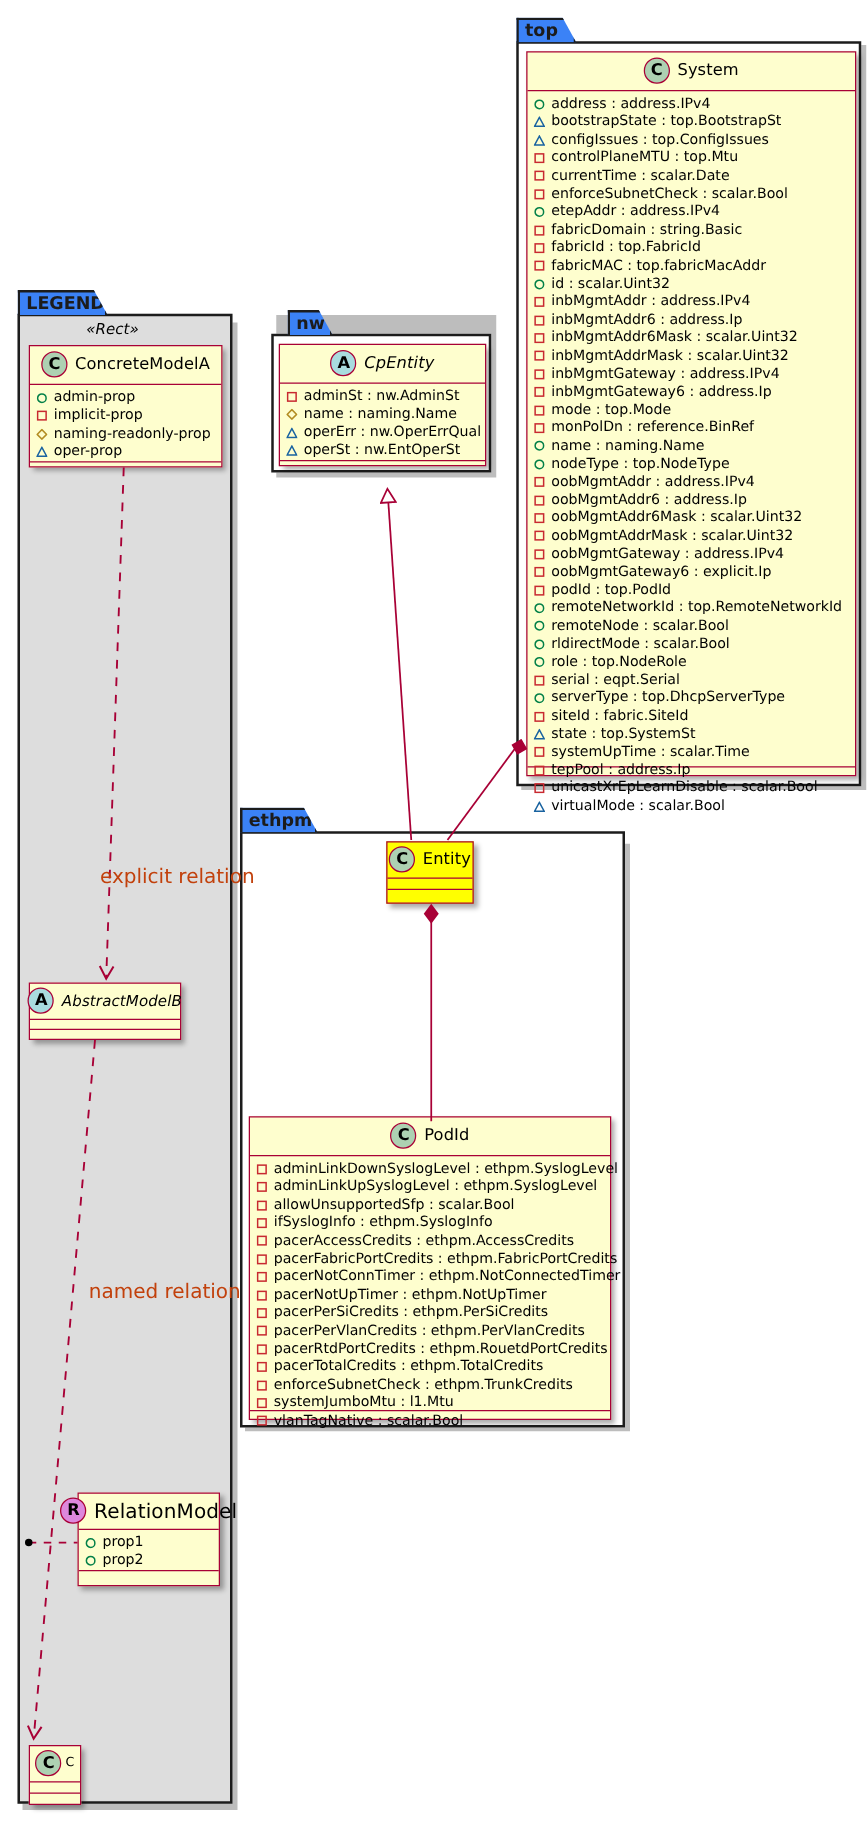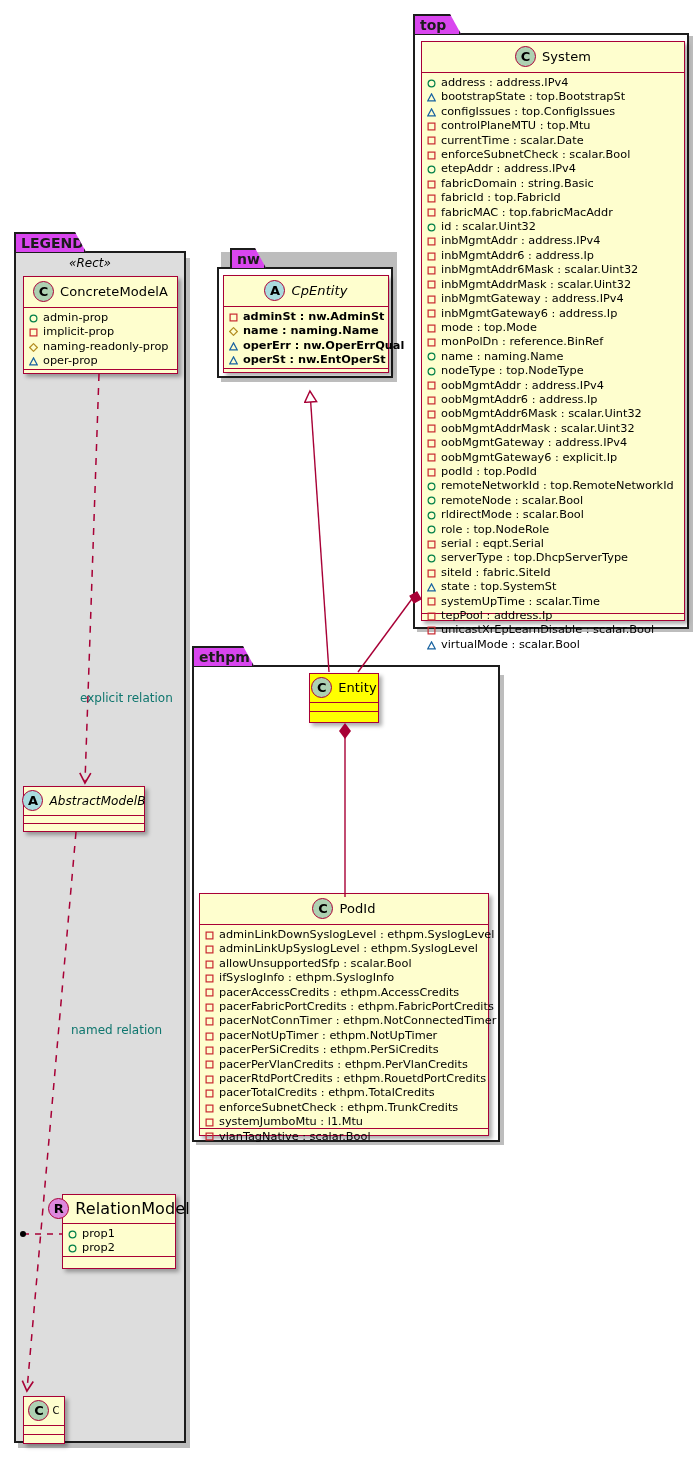--- a/index.html
+++ b/index.html
@@ -37,21 +37,21 @@
     border: 2px solid #1c1c1c;
     background: #ffffff;
     z-index: 1;
   }
   .pkg.shaded { background: #dddddd; }
   .pkg-tab {
     position: absolute;
     box-sizing: border-box;
     border: 2px solid #1c1c1c;
     border-bottom: none;
-    background: #d946ef;
+    background: #3b82f6;
     font-size: 14px;
     font-weight: bold;
     color: #1c1c1c;
     line-height: 19px;
     padding-left: 5px;
     z-index: 2;
     clip-path: polygon(0 0, calc(100% - 11px) 0, 100% 100%, 0 100%);
   }
   .pkg-shadow {
     position: absolute;
@@ -129,22 +129,22 @@
     font-size: 12px;
     font-style: italic;
     color: #000000;
     text-align: center;
     z-index: 3;
   }
 
   
   .edge-label {
     position: absolute;
-    font-size: 12px;
-    color: #0f766e;
+    font-size: 16px;
+    color: #c2410c;
     white-space: nowrap;
     z-index: 6;
   }
 </style>
 </head>
 <body>
 
 <div id="canvas">
 
   <div class="pkg-shadow" style="left:417px; top:36px; width:276px; height:596px;"></div>
@@ -448,21 +448,21 @@
         </div>
       </div>
     <div class="cls-methods"></div>
   </div>
 
   <div class="cls" id="cls-cpentity" style="left:223px; top:275px; width:166px; height:98px;">
     <div class="cls-title">
       <span class="badge a">A</span>
       <span class="tname abs">CpEntity</span>
     </div>
-    <div class="cls-attrs" id="attrs-cpentity" style="height:62px;font-weight:bold;">
+    <div class="cls-attrs" id="attrs-cpentity" style="height:62px;">
         <div class="attr">
           <svg class="mk" viewBox="0 0 9 9">
             <rect x="1.1" y="1.1" width="6.8" height="6.8" fill="none" stroke="#C82930" stroke-width="1.2"></rect>
           </svg>
           <span class="atxt">adminSt : nw.AdminSt</span>
         </div>
         <div class="attr">
           <svg class="mk" viewBox="0 0 9 9">
             <path d="M4.5,0.7 L8.3,4.5 L4.5,8.3 L0.7,4.5 z" fill="none" stroke="#B38D22" stroke-width="1.2"></path>
           </svg>

